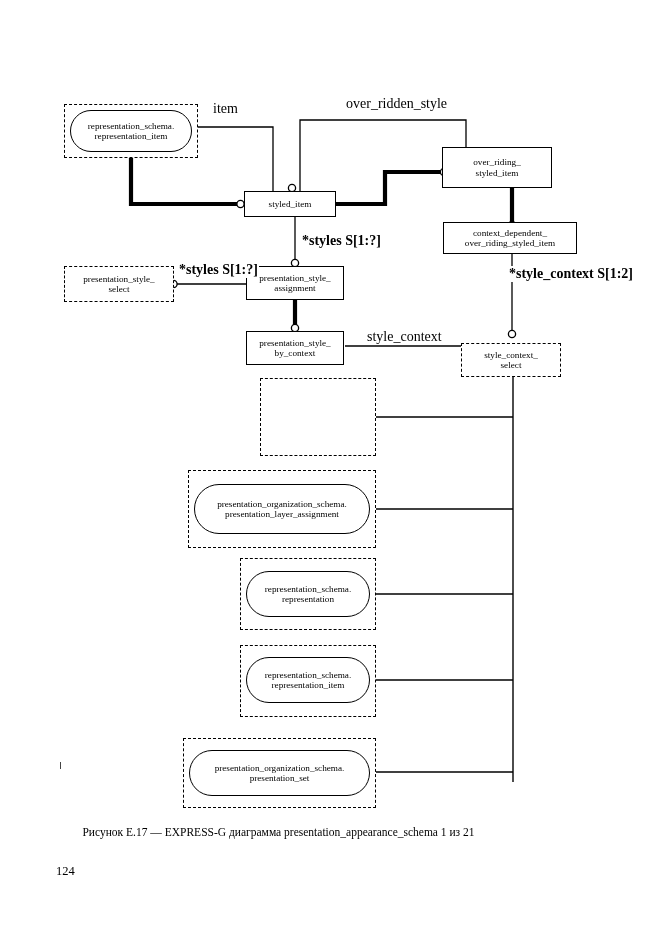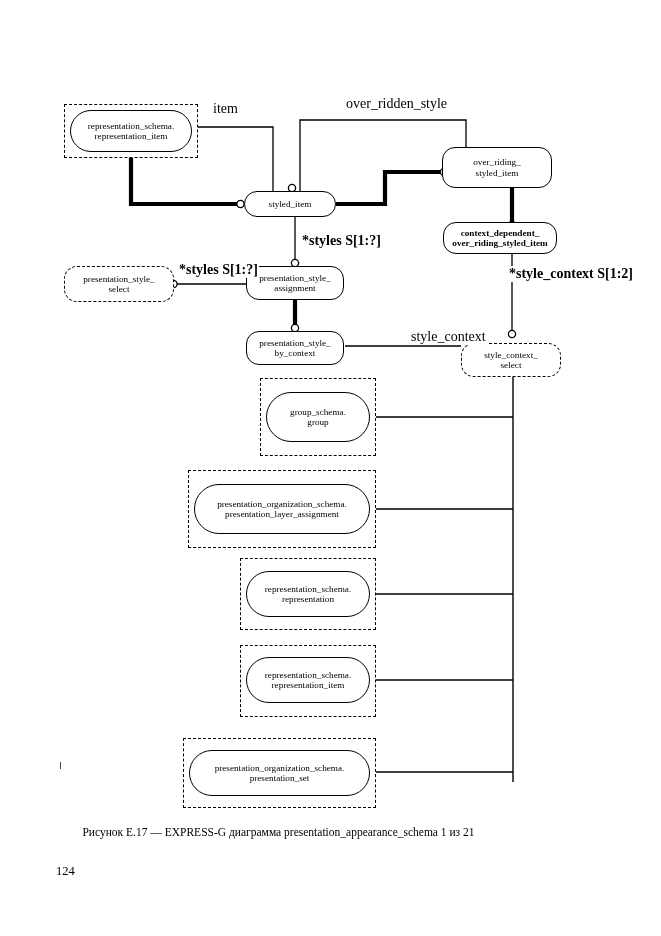--- a/index.html
+++ b/index.html
@@ -80,21 +80,20 @@
     box-sizing: border-box;
     display: flex;
     align-items: center;
     justify-content: center;
     text-align: center;
     line-height: 1.12;
     font-family: "Liberation Serif", serif;
     font-size: 9.2px;
     background: #ffffff;
     z-index: 3;
-    border-radius: 13px;
   }
   .node .lbl {
     display: block;
     white-space: pre-line;
     padding: 0 3px;
   }
   
   .entity {
     border: 1.6px solid #000;
   }
@@ -194,21 +193,21 @@
 
     <div class="node entity" style="left:244px; top:191px; width:92px; height:26px;">
       <span class="lbl">styled_item</span>
     </div>
 
     <div class="node entity" style="left:442px; top:147px; width:110px; height:41px;">
       <span class="lbl">over_riding_
 styled_item</span>
     </div>
 
-    <div class="node entity" style="left:443px; top:222px; width:114px; height:32px;font-weight:bold;">
+    <div class="node entity" style="left:443px; top:222px; width:134px; height:32px;">
       <span class="lbl">context_dependent_
 over_riding_styled_item</span>
     </div>
 
     <div class="node select-box" style="left:64px; top:266px; width:110px; height:36px;">
       <span class="lbl">presentation_style_
 select</span>
     </div>
 
     <div class="node entity" style="left:246px; top:266px; width:98px; height:34px;">
@@ -220,24 +219,20 @@
       <span class="lbl">presentation_style_
 by_context</span>
     </div>
 
     <div class="node select-box" style="left:461px; top:343px; width:100px; height:34px;">
       <span class="lbl">style_context_
 select</span>
     </div>
 
     <div class="schema-frame" style="left:260px; top:378px; width:116px; height:78px;"></div>
-    <div class="node rounded" style="left:266px; top:392px; width:104px; height:50px;">
-      <span class="lbl">group_schema.
-group</span>
-    </div>
 
     <div class="schema-frame" style="left:188px; top:470px; width:188px; height:78px;"></div>
     <div class="node rounded" style="left:194px; top:484px; width:176px; height:50px;">
       <span class="lbl">presentation_organization_schema.
 presentation_layer_assignment</span>
     </div>
 
     <div class="schema-frame" style="left:240px; top:558px; width:136px; height:72px;"></div>
     <div class="node rounded" style="left:246px; top:571px; width:124px; height:46px;">
       <span class="lbl">representation_schema.
@@ -257,21 +252,21 @@
     </div>
 
     <div class="edge-label" style="left:212px; top:101px;">item</div>
 
     <div class="edge-label" style="left:345px; top:96px;">over_ridden_style</div>
 
     <div class="edge-label bold" style="left:301px; top:233px;">*styles S[1:?]</div>
 
     <div class="edge-label bold" style="left:178px; top:262px;">*styles S[1:?]</div>
 
-    <div class="edge-label" style="left:366px; top:329px;margin-left:44px;">style_context</div>
+    <div class="edge-label" style="left:366px; top:329px;">style_context</div>
 
     <div class="edge-label bold" style="left:508px; top:266px;">*style_context S[1:2]</div>
 
   </div>
 
   <div class="stray-mark"></div>
 
   <div class="figure-caption">Рисунок Е.17 — EXPRESS-G диаграмма presentation_appearance_schema 1 из 21</div>
   <div class="page-number">124</div>
 

